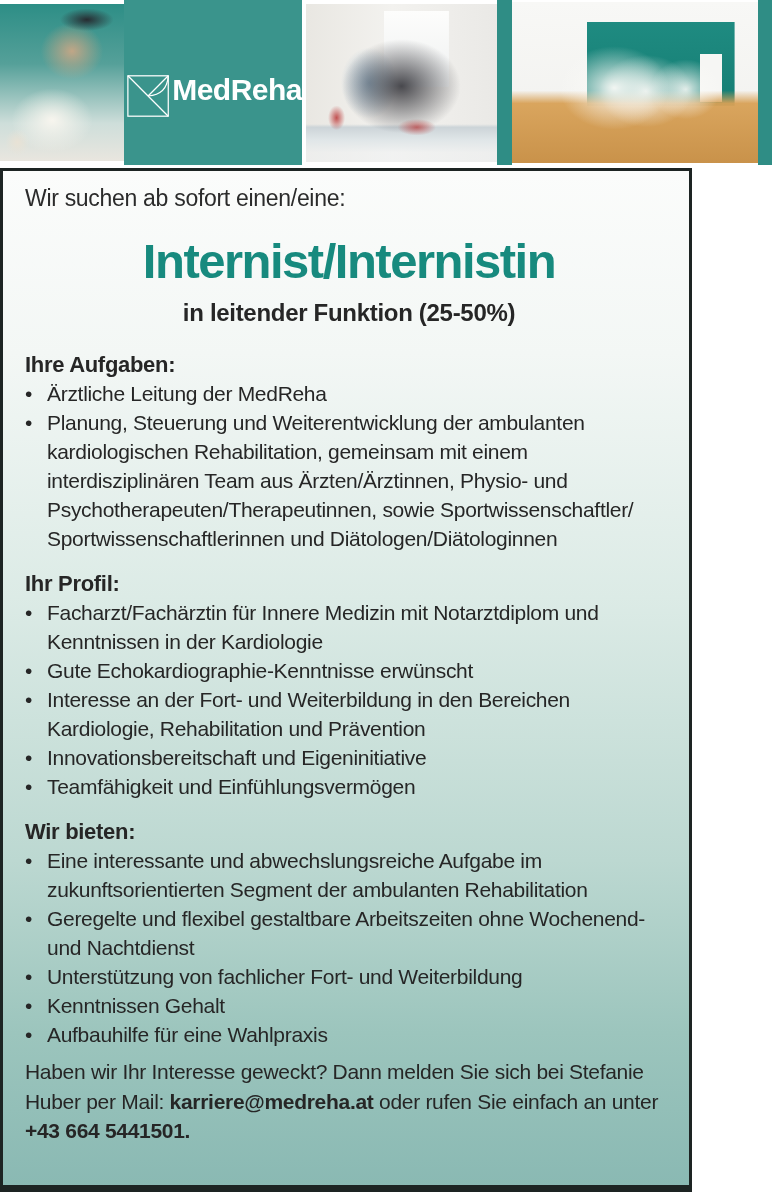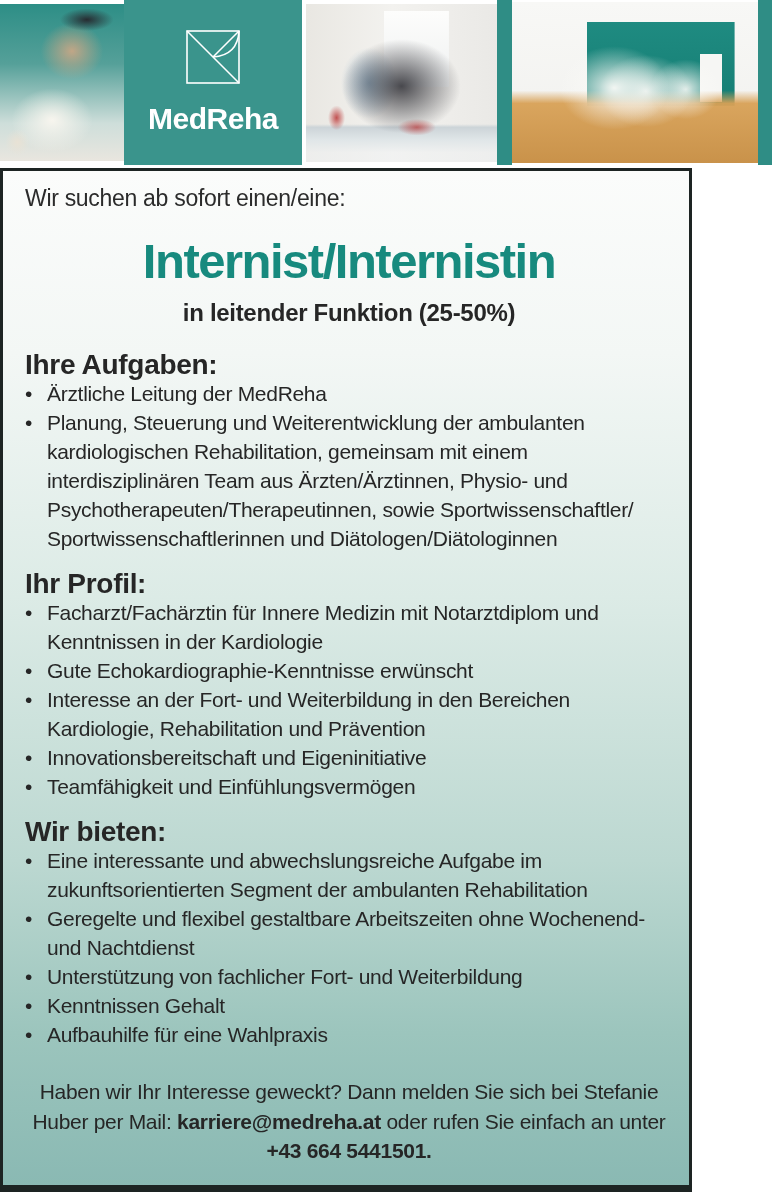--- a/index.html
+++ b/index.html
@@ -15,21 +15,21 @@
   .panel{position:absolute;top:0;height:165px;overflow:hidden;}
   .photo-bike{left:0;width:124px;top:4px;height:157px;
     background:
       radial-gradient(closest-side at 70% 10%, rgba(38,38,44,.95), rgba(38,38,44,0) 72%),
       radial-gradient(closest-side at 58% 30%, rgba(213,168,132,.85), rgba(213,168,132,0) 60%),
       radial-gradient(closest-side at 42% 74%, rgba(249,246,239,.97), rgba(249,246,239,0) 78%),
       radial-gradient(closest-side at 14% 88%, rgba(234,226,212,.9), rgba(234,226,212,0) 70%),
       linear-gradient(180deg,#2d8e86 0%,#55a099 38%,#cededa 76%,#e9e6df 100%);
   }
   .logo-block{left:124px;width:178px;height:165px;background:#3a948c;
-    display:flex;flex-direction:column;align-items:center;justify-content:flex-start;}
+    display:flex;flex-direction:row;align-items:center;justify-content:flex-start;}
   .logo-icon{margin-top:26px;}
   .brand{color:#fff;font-weight:700;font-size:30px;letter-spacing:-.5px;margin-top:14px;}
   .photo-mat{left:306px;width:191px;top:4px;height:158px;
     background:
       radial-gradient(closest-side at 16% 72%, rgba(186,55,55,.85), rgba(186,55,55,0) 28%),
       radial-gradient(closest-side at 58% 78%, rgba(186,55,55,.7), rgba(186,55,55,0) 24%),
       radial-gradient(closest-side at 50% 52%, rgba(43,43,49,.85), rgba(43,43,49,0) 62%),
       radial-gradient(closest-side at 33% 50%, rgba(80,130,170,.5), rgba(80,130,170,0) 45%),
       linear-gradient(180deg, rgba(255,255,255,0) 76%, #ccd4d8 78%, #e0e6e8 86%, rgba(240,242,243,.6) 94%),
       linear-gradient(#fdfdfc,#eef0f0) ,
@@ -60,26 +60,26 @@
     border:3px solid #1d2423;border-bottom-width:7px;
     background:linear-gradient(180deg,#fbfcfb 0%,#f3f7f5 18%,#dcebe6 42%,#bcd8d1 68%,#9cc5bd 85%,#8ab9b3 100%);
     padding:14px 16px 0 22px;}
   .intro{font-size:23px;margin:0;color:#2b2b2b;letter-spacing:-.3px;}
   .title{margin:20px 0 0 0;text-align:center;color:#178a7e;font-size:49px;line-height:58px;
     font-weight:700;letter-spacing:-1.5px;}
   .subtitle{margin:8px;text-align:center;font-size:24px;line-height:30px;font-weight:700;
     color:#262626;letter-spacing:-.3px;}
   .section{margin-top:22px;}
   .section + .section{margin-top:16px;}
-  .section h3{margin:0;font-size:28px;line-height:29px;font-weight:700;letter-spacing:-.3px;}
+  .section h3{margin:0;font-size:22px;line-height:29px;font-weight:700;letter-spacing:-.3px;}
   ul.bullets{list-style:none;margin:0;padding:0;}
   ul.bullets li{display:flex;font-size:21px;line-height:29px;letter-spacing:-.3px;}
   ul.bullets .bullet{width:22px;flex:0 0 22px;}
   ul.bullets .li-text{flex:1;}
-  .footer-text{margin:28px 0 0 0;font-size:21px;line-height:29.5px;letter-spacing:-.3px;max-width:706px;text-align:center;}
+  .footer-text{margin:8px 0 0 0;font-size:21px;line-height:29.5px;letter-spacing:-.3px;max-width:706px;}
   .footer-text .bold{font-weight:700;}
 </style>
 </head>
 <body>
 
 <div class="page">
 
   <header class="photo-strip">
     <div class="panel photo-bike"></div>
 

